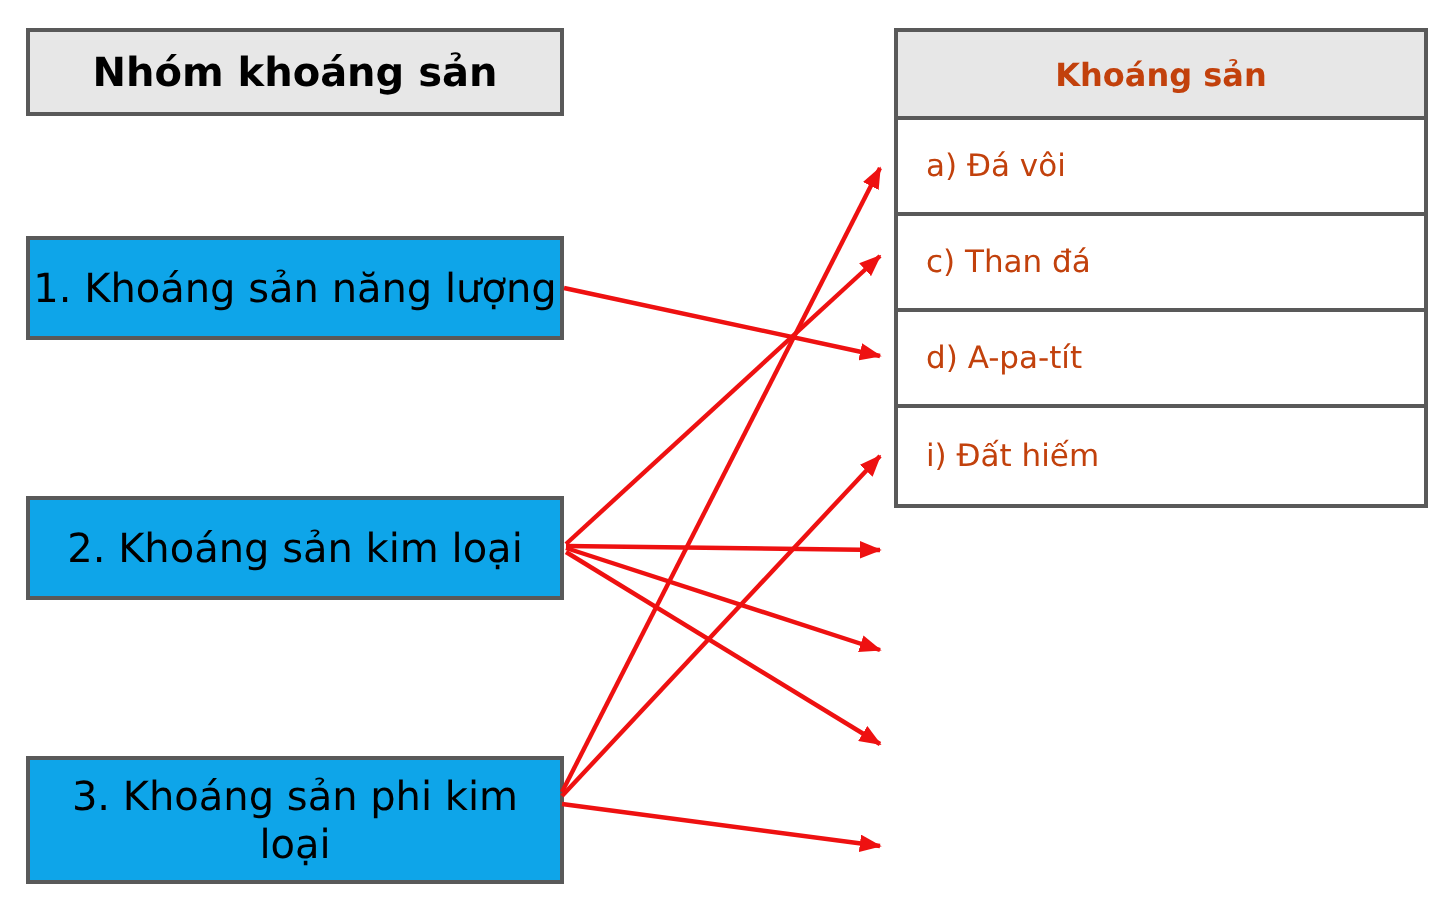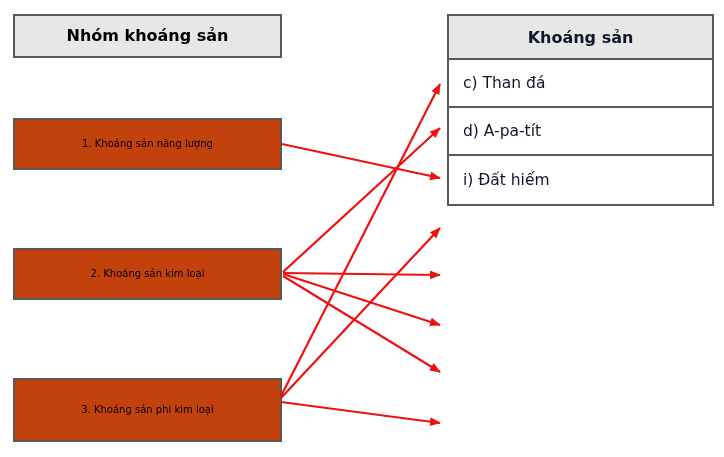--- a/index.html
+++ b/index.html
@@ -18,33 +18,33 @@
     overflow: hidden;
   }
 
   
   .left-box {
     position: absolute;
     left: 13px;
     width: 269px;
     box-sizing: border-box;
     border: 2px solid #595959;
-    background: #c2410c;
+    background: #0ea5e9;
     display: flex;
     align-items: center;
     justify-content: center;
     text-align: center;
-    font-size: 10px;
+    font-size: 20px;
     color: #000000;
     line-height: 1.2;
   }
   .left-header {
     background: #e7e7e7;
     font-weight: bold;
-    font-size: 16px;
+    font-size: 20px;
   }
   #left-header-box { top: 14px;  height: 44px; }
   #left-box-1      { top: 118px; height: 52px; }
   #left-box-2      { top: 248px; height: 52px; }
   #left-box-3      { top: 378px; height: 64px; }
 
   
   #right-table {
     position: absolute;
     left: 447px;
@@ -55,21 +55,21 @@
     background: #ffffff;
   }
   .right-row {
     box-sizing: border-box;
     height: 48px;
     border-bottom: 2px solid #595959;
     display: flex;
     align-items: center;
     padding-left: 14px;
     font-size: 15.5px;
-    color: #0f172a;
+    color: #c2410c;
   }
   .right-row:last-child { border-bottom: none; }
   .right-header {
     background: #e7e7e7;
     font-weight: bold;
     font-size: 16px;
     justify-content: center;
     padding-left: 0;
     height: 44px;
   }
@@ -103,20 +103,23 @@
 
   <div class="left-box" id="left-box-3">
     <span>3. Khoáng sản phi kim loại</span>
   </div>
 
   <div id="right-table">
     <div class="right-row right-header">
       <span>Khoáng sản</span>
     </div>
     <div class="right-row">
+      <span>a) Đá vôi</span>
+    </div>
+    <div class="right-row">
       <span>c) Than đá</span>
     </div>
     <div class="right-row">
       <span>d) A-pa-tít</span>
     </div>
     <div class="right-row">
       <span>i) Đất hiếm</span>
     </div>
   </div>
 

